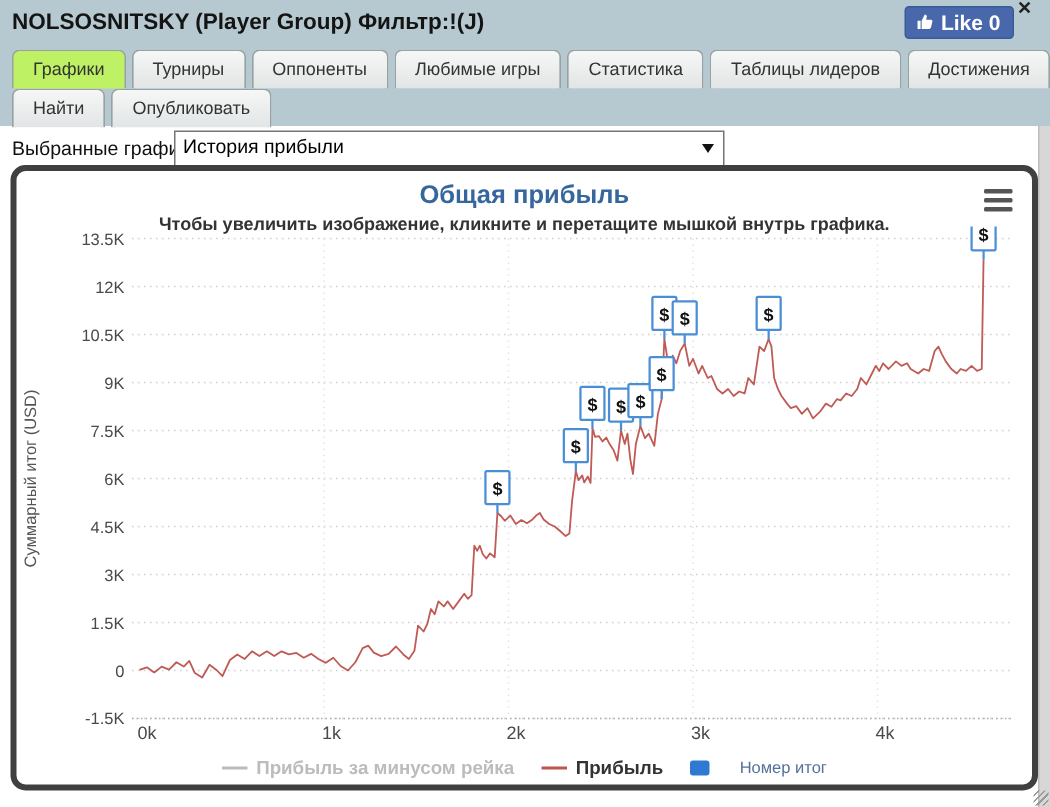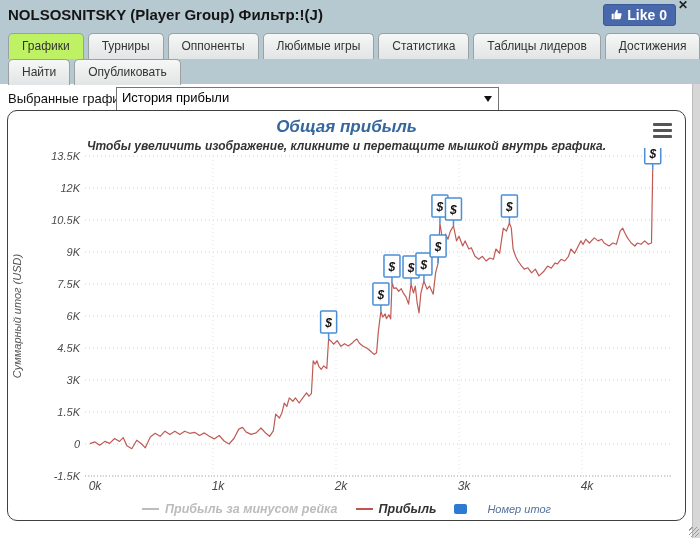--- a/index.html
+++ b/index.html
@@ -23,27 +23,27 @@
   .tab-row{position:absolute;left:8px;white-space:nowrap;}
   .tab-row.r1{top:3px;}
   .tab-row.r2{top:29px;}
   .tab{display:inline-block;margin-right:4px;padding:5px 13px 6px 13px;border:1px solid #99a1a3;border-bottom:none;
     border-radius:5px 5px 0 0;background:linear-gradient(#f6f7f7,#e2e5e5);font-size:12px;color:#333;cursor:pointer;}
   .tab.active{background:#bef264;}
 
   
   .sel-label{position:absolute;left:8px;top:91px;font-size:13px;color:#111;}
   .sel-box{position:absolute;left:116px;top:87px;width:356px;height:18px;border:1px solid #757575;background:#fff;
-    font-size:13px;color:#000;padding:2px 20px 2px 5px;cursor:pointer;}
+    font-size:13px;color:#000;padding:2px 4px 2px 5px;cursor:pointer;}
   .sel-arrow{position:absolute;right:6px;top:8px;width:0;height:0;
     border-left:4px solid transparent;border-right:4px solid transparent;border-top:6px solid #111;}
 
   
   .panel{position:absolute;left:7px;top:110px;width:677px;height:409px;background:#fff;
-    border:1px solid #404040;border-radius:10px;font-style:italic;}
+    border:4px solid #404040;border-radius:10px;}
   .c-title{position:absolute;top:6px;left:0;width:100%;text-align:center;font-size:17px;font-weight:600;color:#35679d;}
   .c-sub{position:absolute;top:28px;left:0;width:100%;text-align:center;font-size:12px;font-weight:bold;color:#333;}
   .burger{position:absolute;right:13px;top:12px;width:19px;cursor:pointer;}
   .burger div{height:3px;background:#555;border-radius:1px;margin-bottom:3px;}
   .chart-svg{position:absolute;left:0;top:0;}
 
   
   .legend{position:absolute;left:0;right:0;bottom:4px;display:flex;justify-content:center;align-items:center;
     gap:18px;font-size:12.5px;}
   .li{display:flex;align-items:center;gap:6px;font-weight:600;color:#333;cursor:pointer;}

